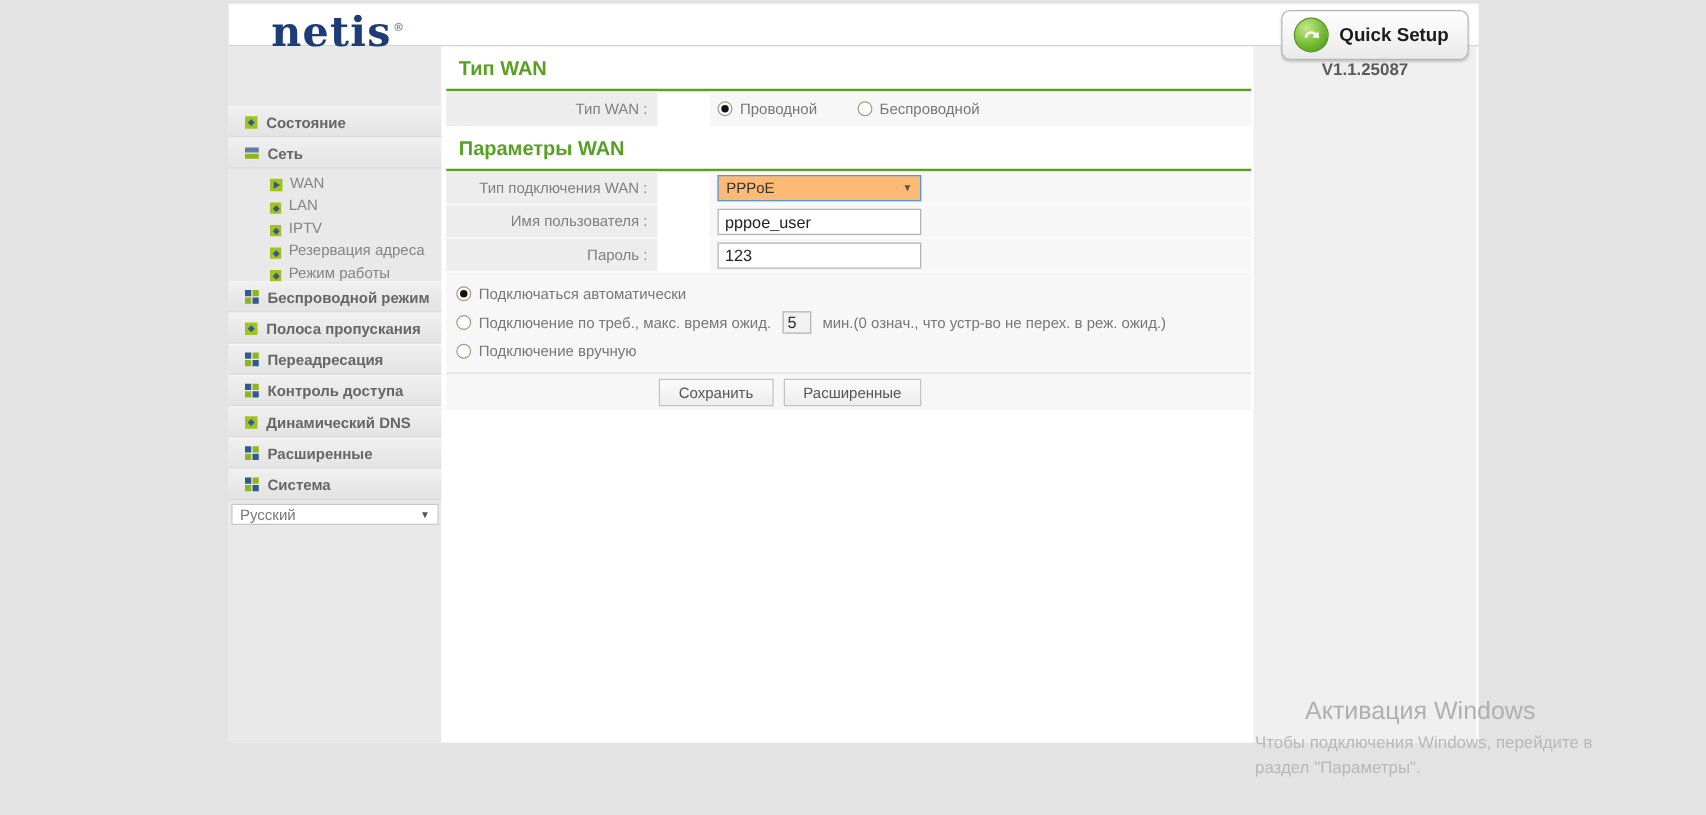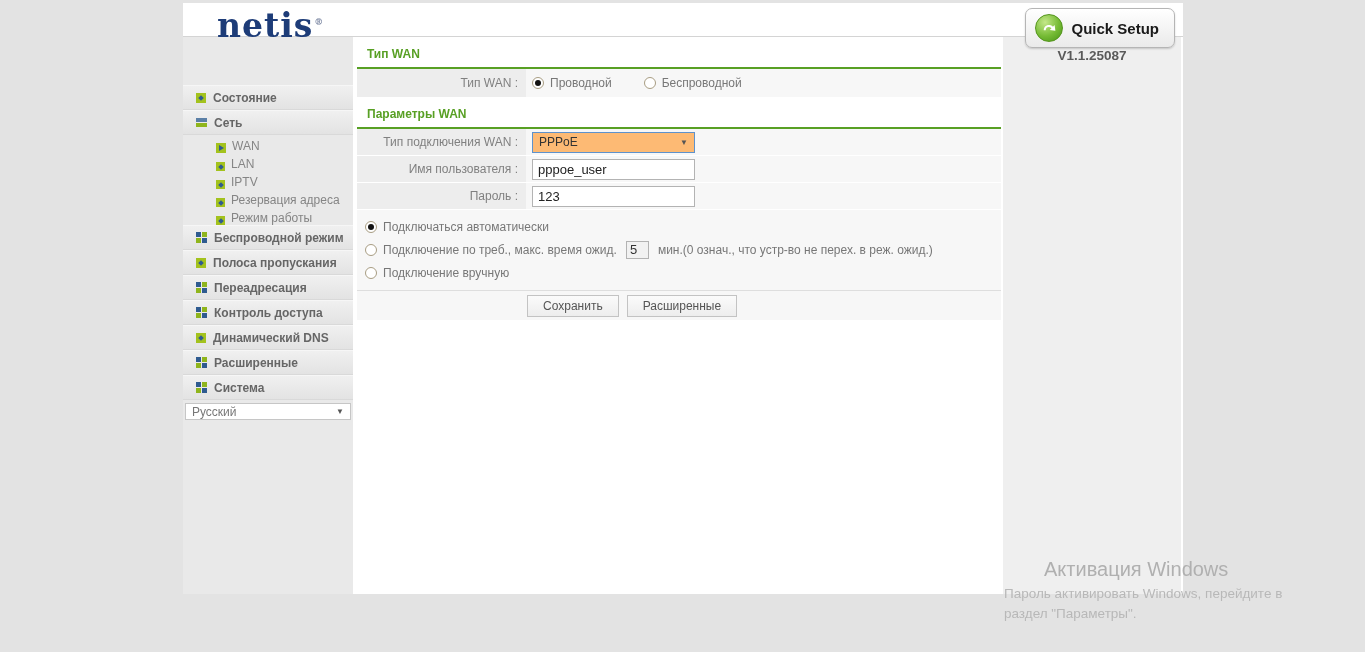--- a/index.html
+++ b/index.html
@@ -51,24 +51,24 @@
   .icon-play { width:10px; height:10px; background:#a3c21d; position:relative; flex:none; }
   .icon-play::after { content:""; position:absolute; left:3px; top:2px; width:0; height:0;
                       border-left:5px solid #2f5b90; border-top:3px solid transparent; border-bottom:3px solid transparent; }
   .lang-select { margin:3px 2px 0 2px; height:17px; background:#fff; border:1px solid #c6c6c6;
                  display:flex; align-items:center; justify-content:space-between; padding:0 6px;
                  font-size:12px; color:#777; cursor:pointer; }
   .lang-select .tri, .fake-select .tri { font-size:8px; color:#555; }
 
   
   .content { width:644px; margin-left:4px; background:#fff; font-size:12px; }
-  .sec-head { padding:10px 10px 6px 10px; color:#58a024; font-weight:bold; font-size:12px;
+  .sec-head { padding:10px 10px 6px 10px; color:#58a024; font-weight:bold; font-size:16px;
               border-bottom:2px solid #58a024; }
   .sec-head.second { padding-top:9px; }
-  .row { display:flex; margin-bottom:1px; }
+  .row { display:flex; margin-bottom:1px;gap:42px; }
   .cell-label { width:169px; background:#ededed; color:#808080; text-align:right;
                 padding-right:8px; display:flex; align-items:center; justify-content:flex-end; flex:none; }
   .cell-value { flex:1; background:#f7f7f7; display:flex; align-items:center; padding-left:6px; }
   .row.h28 { height:28px; }
   .row.h26 { height:26px; }
   .radio { width:12px; height:12px; border-radius:50%; background:#fff; border:1px solid #a89d83;
            position:relative; flex:none; cursor:pointer; }
   .radio.checked::after { content:""; position:absolute; left:2px; top:2px; width:6px; height:6px;
                           border-radius:50%; background:#121212; }
   .radio-opt { display:flex; align-items:center; gap:6px; color:#777; }
@@ -248,17 +248,17 @@
       <div class="right-panel">
         <div>V1.1.25087</div>
       </div>
 
     </div>
   </div>
 
   <div class="watermark">
     <div class="wm-title">Активация Windows</div>
     <div class="wm-sub">
-      <span>Пароль активировать Windows, перейдите в</span><br>
+      <span>Чтобы подключения Windows, перейдите в</span><br>
       <span>раздел "Параметры".</span>
     </div>
   </div>
 </div>
 
 </body></html>

